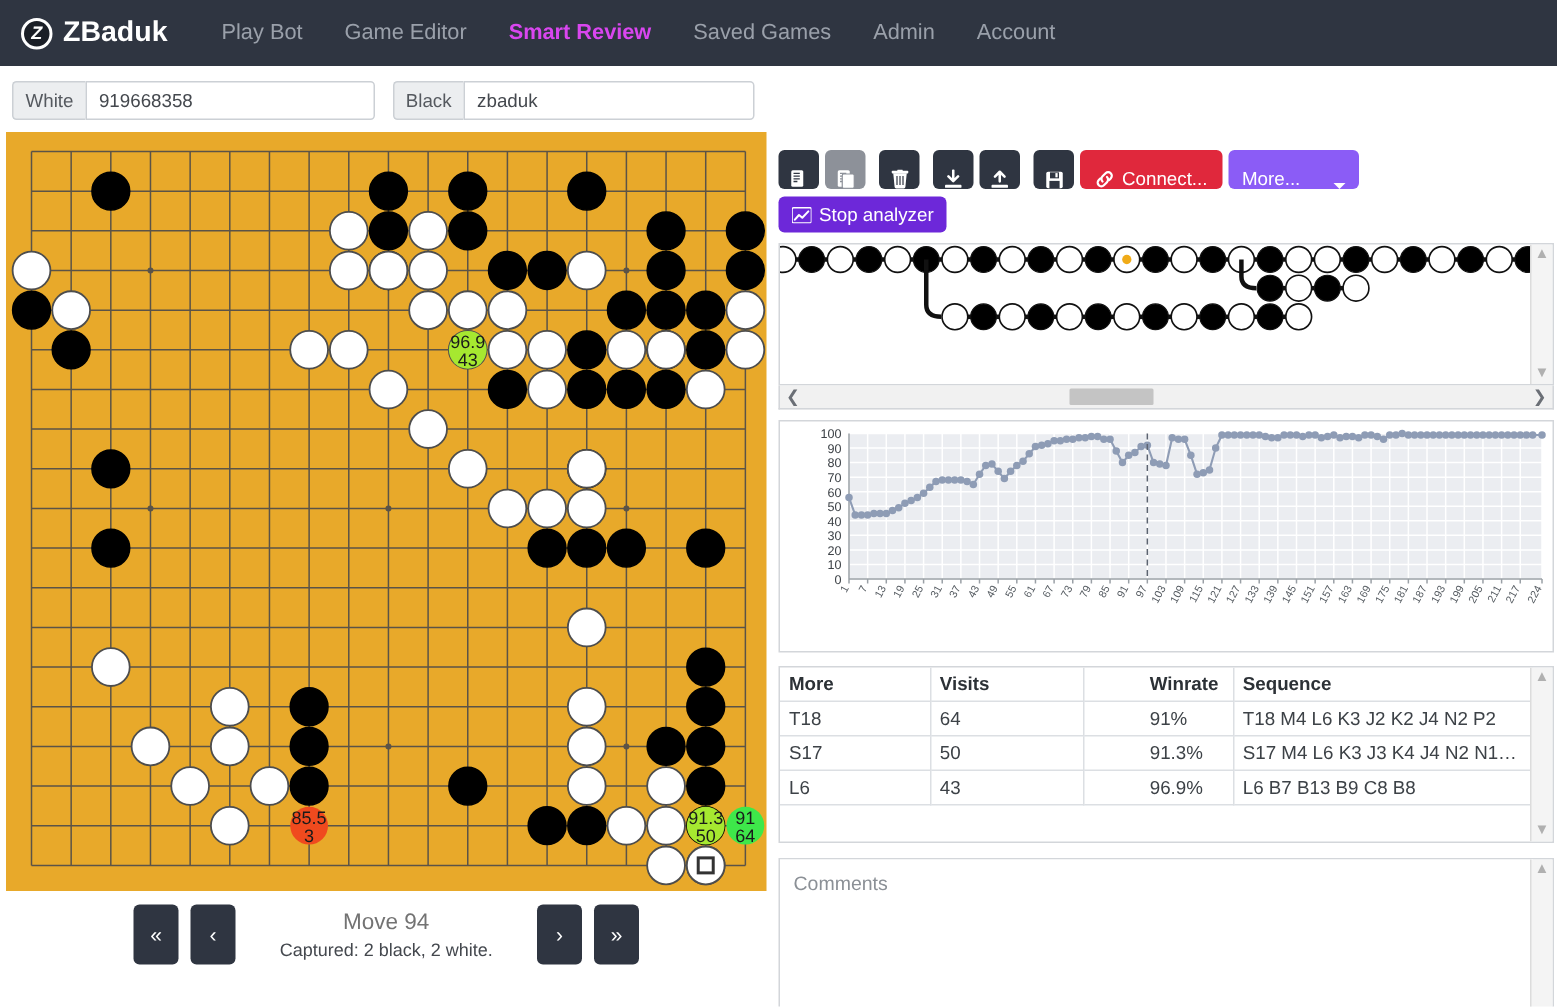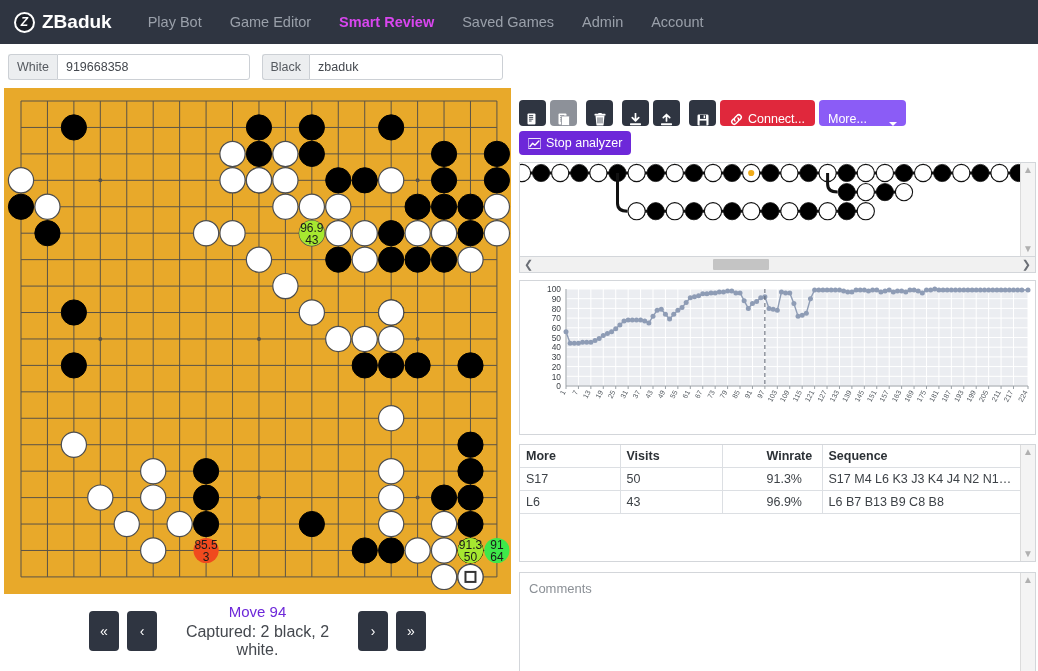--- a/index.html
+++ b/index.html
@@ -105,22 +105,22 @@
   }
   .nav-btn {
     width: 30px; height: 40px;
     background: #2f3541; color: #fff;
     border: none; border-radius: 4px;
     font-size: 14px; cursor: pointer;
     display: flex; align-items: center; justify-content: center;
     font-family: "Liberation Sans", sans-serif;
   }
   #move-info { width: 185px; text-align: center; }
-  #move-title { font-size: 15px; color: #6d28d9; }
-  #move-captured { font-size: 16px; color: #44484e; margin-top: 3px; }
+  #move-title { font-size: 15px; color: #737373; }
+  #move-captured { font-size: 12px; color: #44484e; margin-top: 3px; }
 
   
   #toolbar { display: flex; gap: 4px; align-items: center; padding: 12px 0 0 4px; flex-wrap: nowrap; }
   .tbtn {
     background: #2f3541; color: #fff;
     border: none; border-radius: 4px;
     height: 26px; min-width: 27px;
     padding: 0 7px;
     display: flex; align-items: flex-end; justify-content: center;
     cursor: pointer; font-size: 12.5px;
@@ -857,20 +857,26 @@
         <thead>
             <tr>
           <th>More</th>
           <th>Visits</th>
           <th>Winrate</th>
           <th>Sequence</th>
         </tr>
           </thead>
         <tbody id="mv-tbody">
             <tr>
+              <td>T18</td>
+              <td>64</td>
+              <td>91%</td>
+              <td>T18 M4 L6 K3 J2 K2 J4 N2 P2</td>
+            </tr>
+            <tr>
               <td>S17</td>
               <td>50</td>
               <td>91.3%</td>
               <td>S17 M4 L6 K3 J3 K4 J4 N2 N14 N13 M...</td>
             </tr>
             <tr>
               <td>L6</td>
               <td>43</td>
               <td>96.9%</td>
               <td>L6 B7 B13 B9 C8 B8</td>

